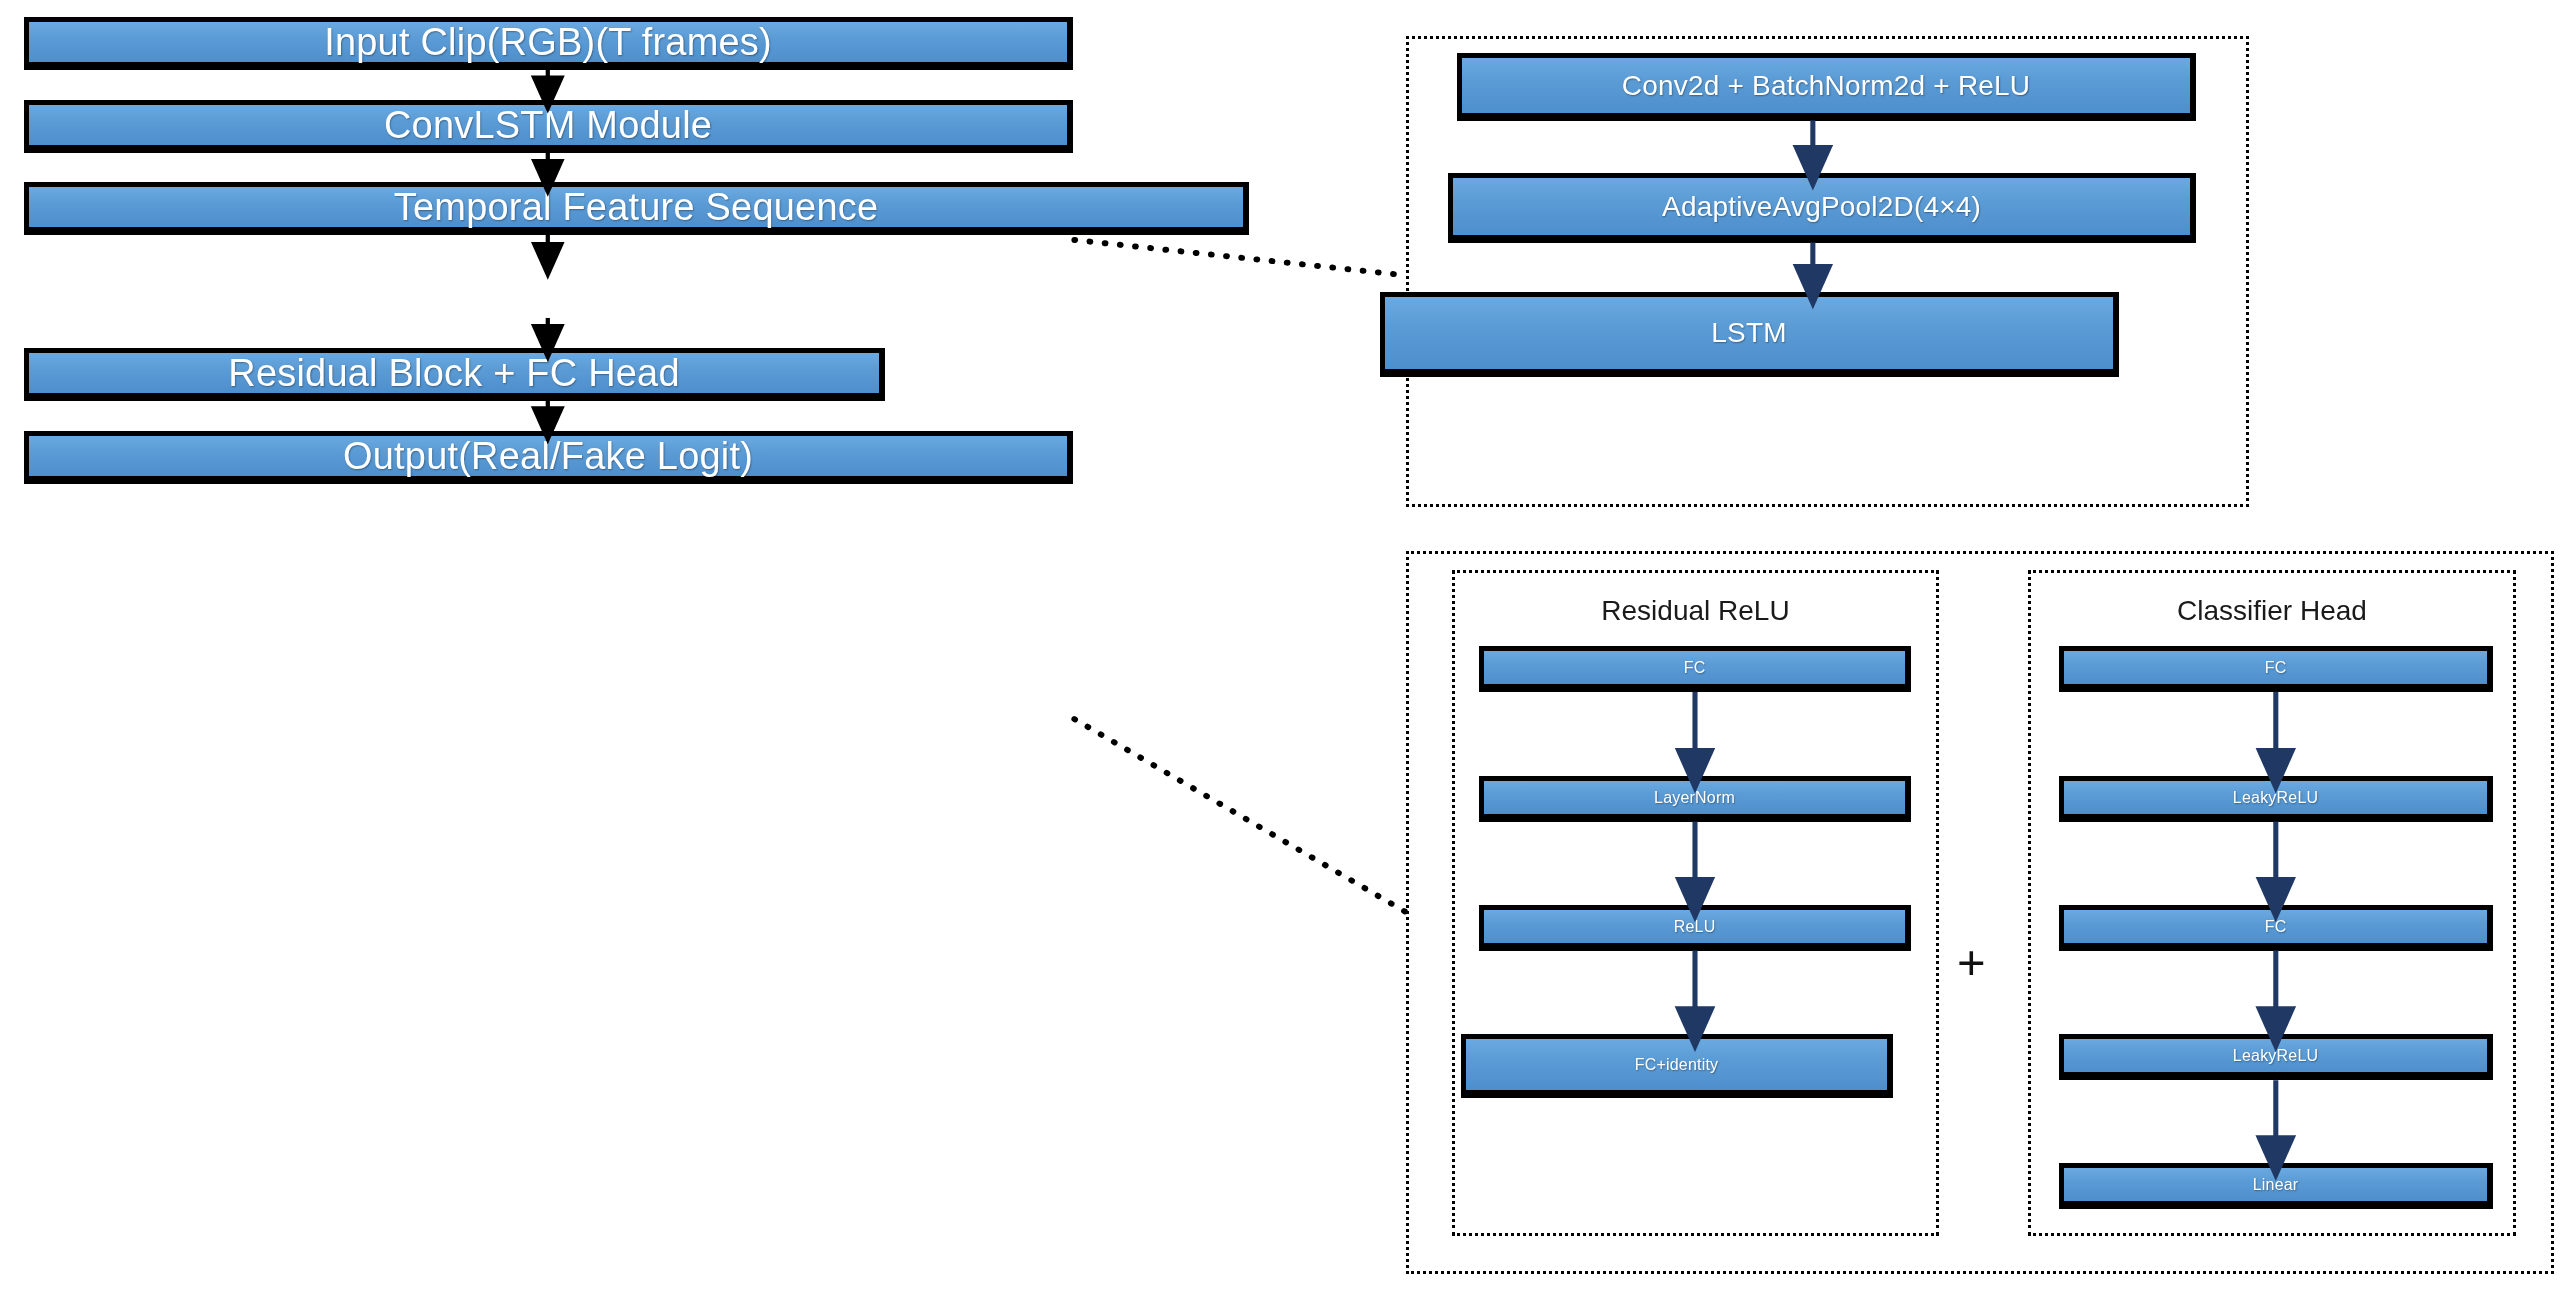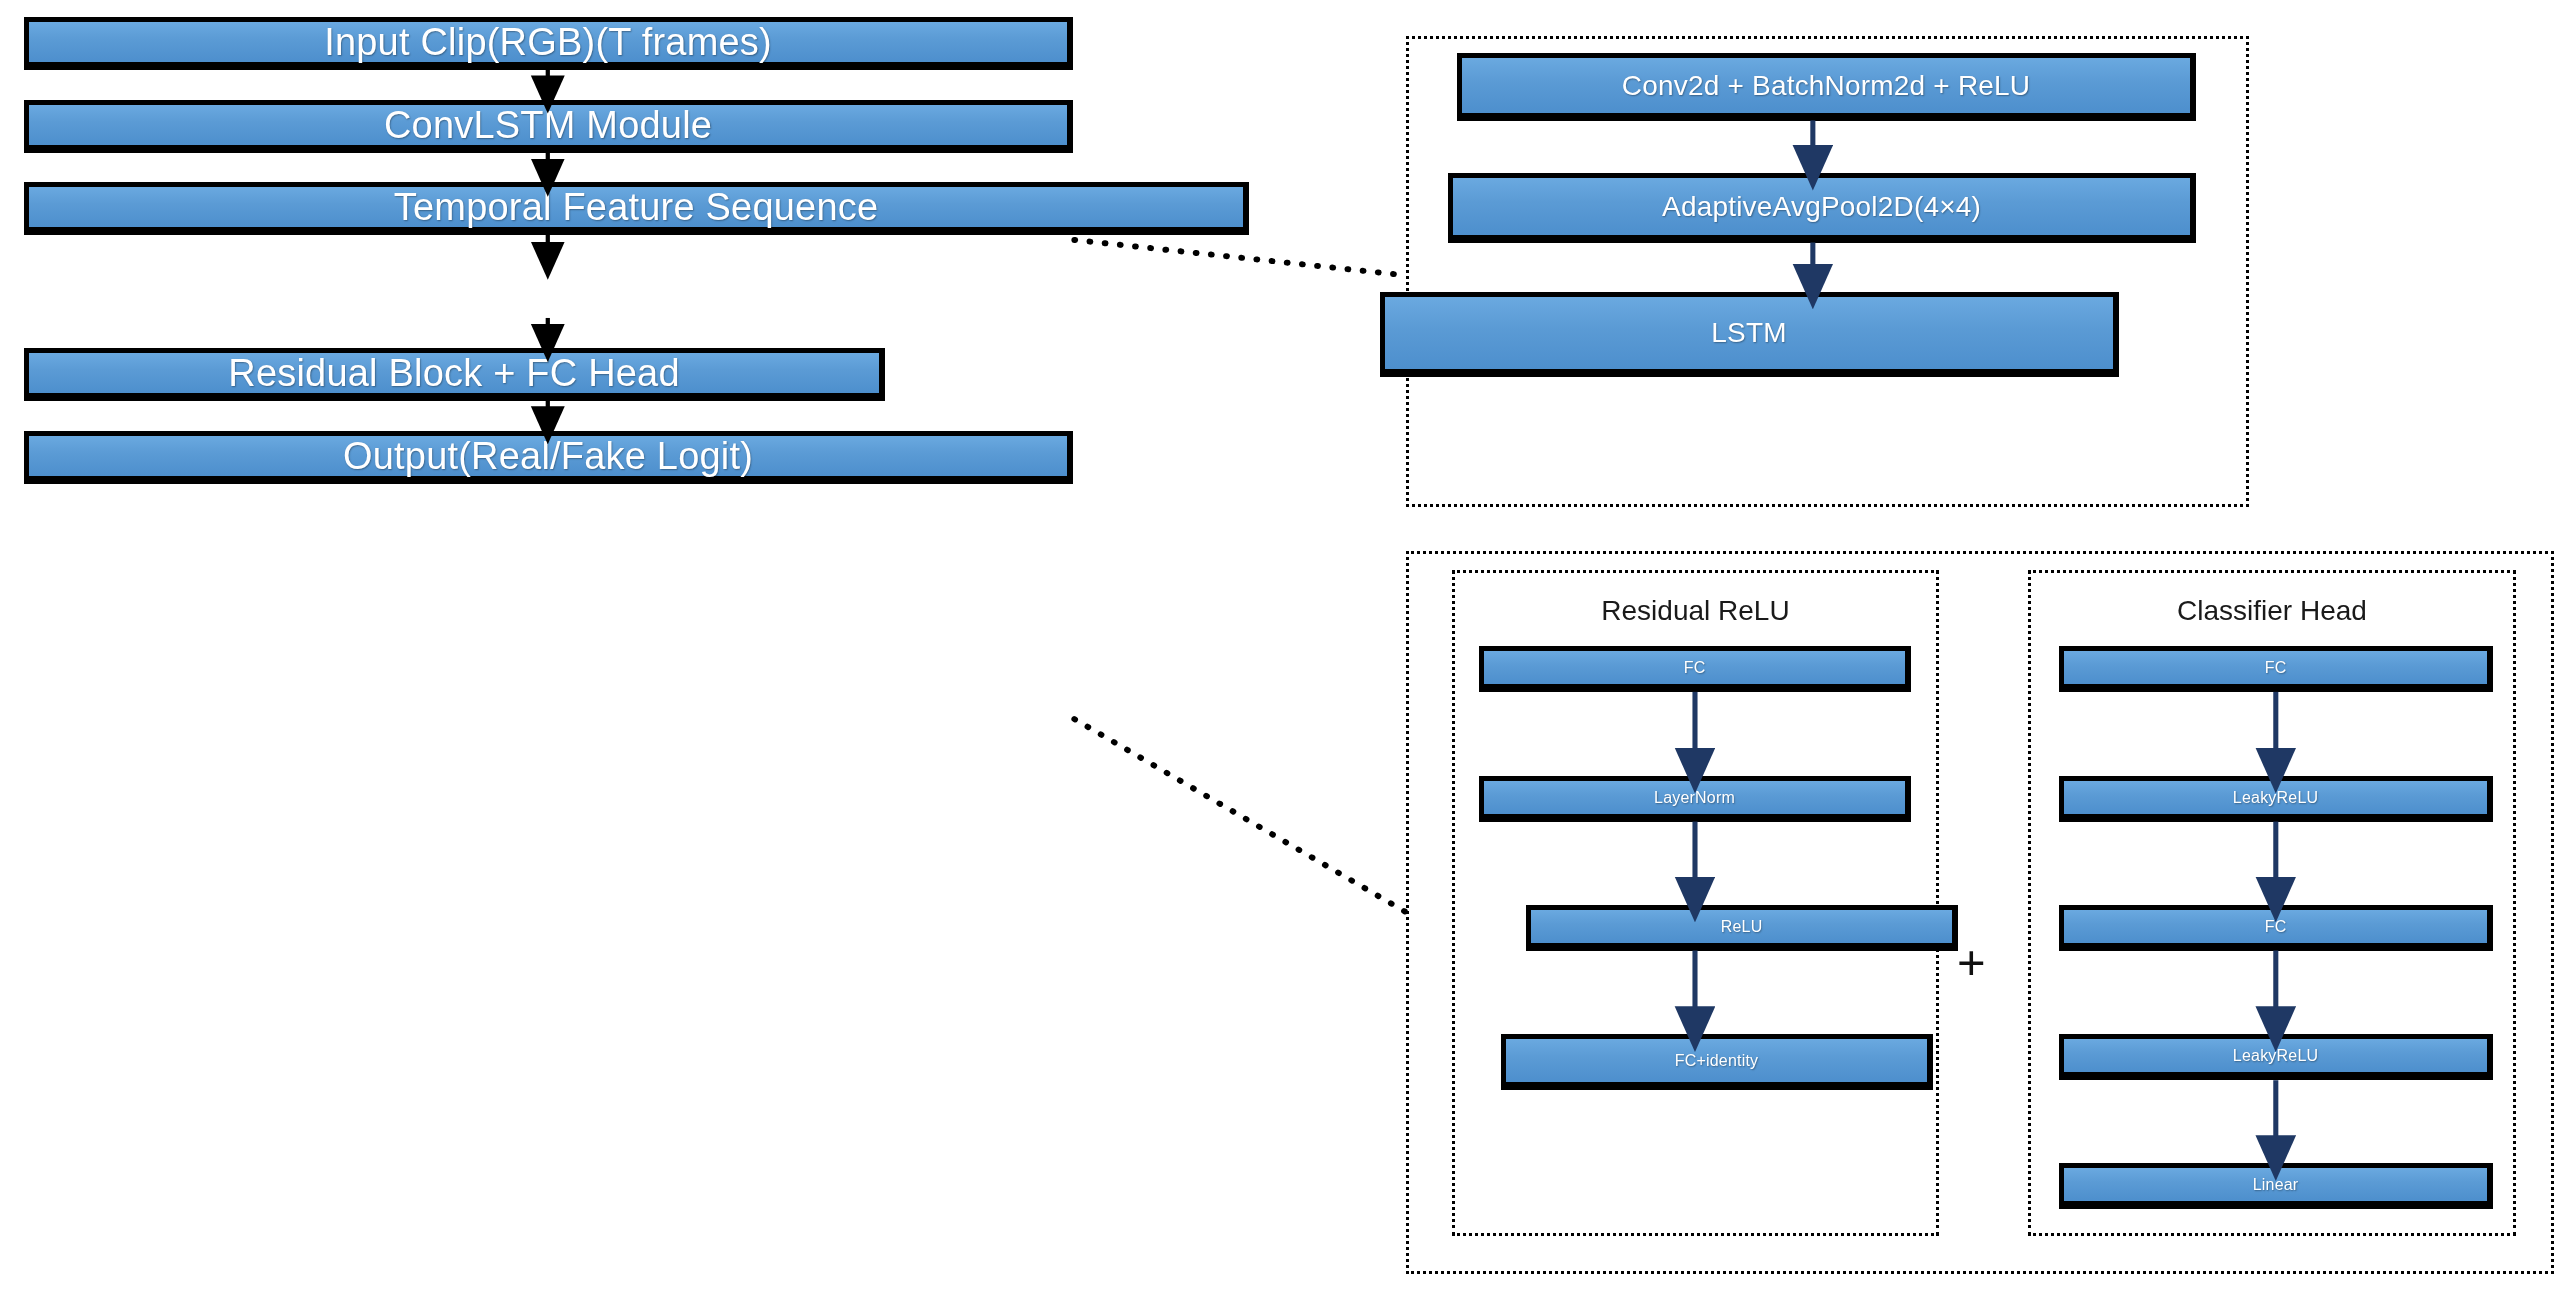--- a/index.html
+++ b/index.html
@@ -84,25 +84,25 @@
   <div class="grp-title" style="left:1452px;top:595px;width:487px;">Residual ReLU</div>
 
   <div class="pbox sm" style="left:1479px;top:646px;width:432px;height:46px;">
     <div class="fill">FC</div>
   </div>
 
   <div class="pbox sm" style="left:1479px;top:776px;width:432px;height:46px;">
     <div class="fill">LayerNorm</div>
   </div>
 
-  <div class="pbox sm" style="left:1479px;top:905px;width:432px;height:46px;margin-left:47px;">
+  <div class="pbox sm" style="left:1479px;top:905px;width:432px;height:46px;">
     <div class="fill">ReLU</div>
   </div>
 
-  <div class="pbox sm" style="left:1501px;top:1034px;width:432px;height:56px;">
+  <div class="pbox sm" style="left:1461px;top:1034px;width:432px;height:64px;">
     <div class="fill">FC+identity</div>
   </div>
 
   <div class="plus" style="left:1957px;top:938px;">+</div>
 
   <div class="dotbox" style="left:2028px;top:570px;width:488px;height:666px;"></div>
 
   <div class="grp-title" style="left:2028px;top:595px;width:488px;">Classifier Head</div>
 
   <div class="pbox sm" style="left:2059px;top:646px;width:434px;height:46px;">

